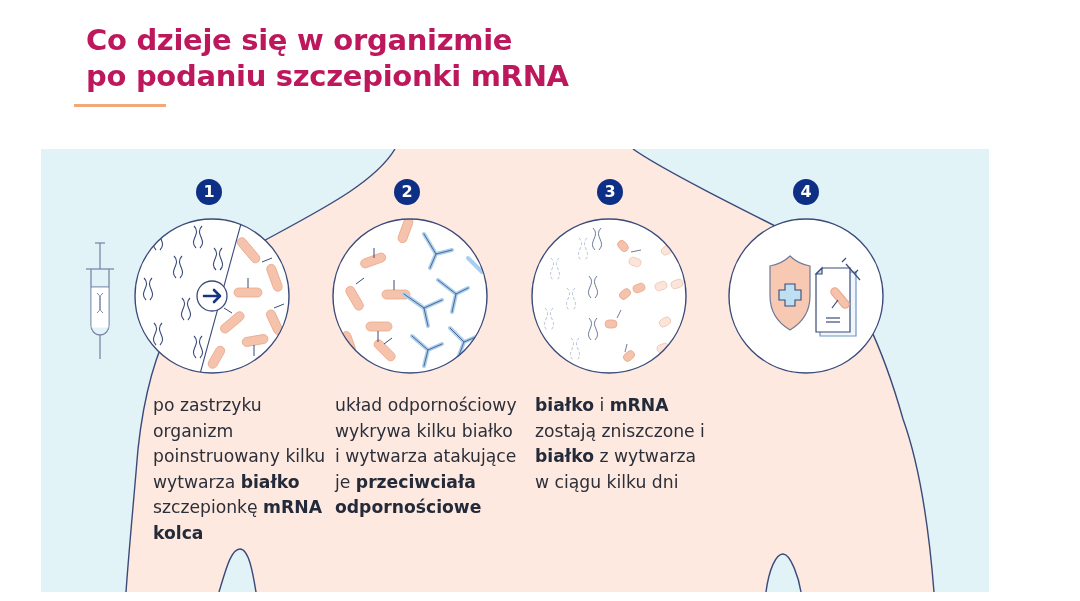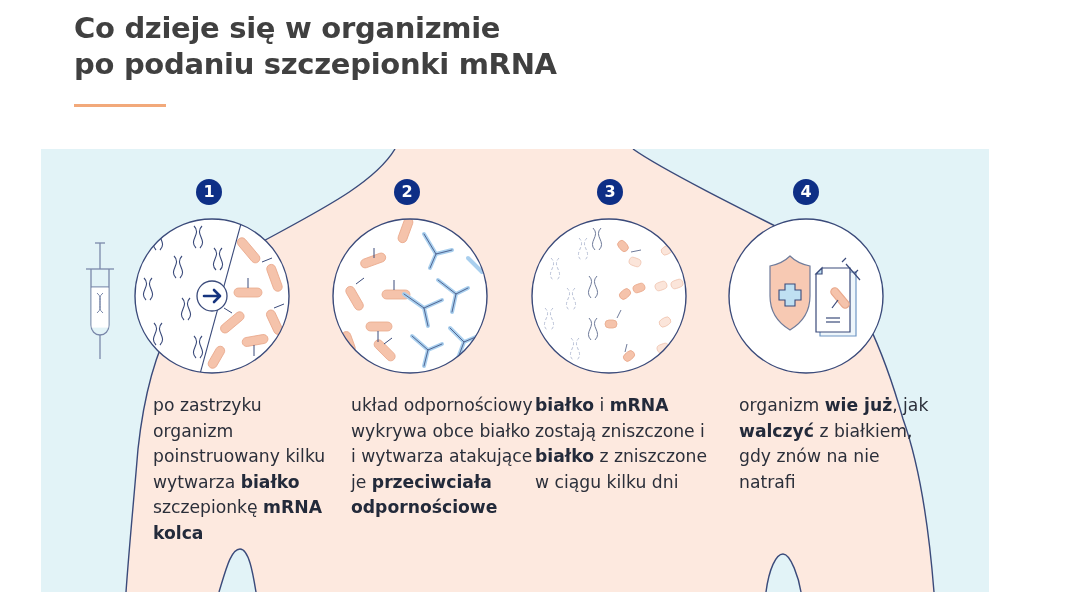--- a/index.html
+++ b/index.html
@@ -1,17 +1,17 @@
 <!DOCTYPE html>
 <html><head>
 <meta charset="utf-8">
 <style>
   html, body { margin:0; padding:0; background:#ffffff; }
   body { width:1080px; height:601px; position:relative; overflow:hidden; font-family:"DejaVu Sans", sans-serif; }
-  .title { position:absolute; left:74px; top:10px; margin:0; color:#404040; font-weight:bold; font-size:29px; line-height:36px; letter-spacing:-0.3px; }
+  .title { position:absolute; left:74px; top:10px; margin:12px; color:#be185d; font-weight:bold; font-size:29px; line-height:36px; letter-spacing:-0.3px; }
   .title span { display:block; }
   .accent-line { position:absolute; left:74px; top:104px; width:92px; height:3px; background:#f2a97a; }
   .panel { position:absolute; left:41px; top:149px; width:948px; height:443px; background:#e2f3f7; overflow:hidden; }
   .panel svg.bg { position:absolute; left:0; top:0; }
   .badge { position:absolute; width:26px; height:26px; border-radius:50%; background:#0e2f86; color:#fff; font-weight:bold; font-size:16px; line-height:26px; text-align:center; }
   .circle { position:absolute; width:156px; height:156px; }
   .step-text { position:absolute; color:#2b2f3a; font-size:17.2px; line-height:25.6px; white-space:nowrap; }
   .step-text b { font-weight:bold; color:#232a3a;margin-top:48px; }
   .step-text div { display:block; }
 </style>
@@ -205,32 +205,26 @@
   </svg>
 
   <div class="step-text" style="left:112px;top:244px" id="st0">
       <div><span>po zastrzyku</span></div>
       <div><span>organizm</span></div>
       <div><span>poinstruowany kilku</span></div>
       <div><span>wytwarza </span><b>białko</b></div>
       <div><span>szczepionkę </span><b>mRNA</b></div>
       <div><b>kolca</b></div>
     </div>
-  <div class="step-text" style="left:310px;top:244px" id="st1">
+  <div class="step-text" style="left:294px;top:244px" id="st1">
       <div><span>układ odpornościowy</span></div>
-      <div><span>wykrywa obce białko</span></div>
+      <div><span>wykrywa kilku białko</span></div>
       <div><span>i wytwarza atakujące</span></div>
       <div><span>je </span><b>przeciwciała</b></div>
       <div><b>odpornościowe</b></div>
     </div>
   <div class="step-text" style="left:494px;top:244px" id="st2">
       <div><b>białko</b><span> i </span><b>mRNA</b></div>
       <div><span>zostają zniszczone i</span></div>
-      <div><b>białko</b><span> z zniszczone</span></div>
+      <div><b>białko</b><span> z wytwarza</span></div>
       <div><span>w ciągu kilku dni</span></div>
     </div>
-  <div class="step-text" style="left:698px;top:244px" id="st3">
-      <div><span>organizm </span><b>wie już</b><span>, jak</span></div>
-      <div><b>walczyć</b><span> z białkiem,</span></div>
-      <div><span>gdy znów na nie</span></div>
-      <div><span>natrafi</span></div>
-    </div>
 </div>
 
 </body></html>

